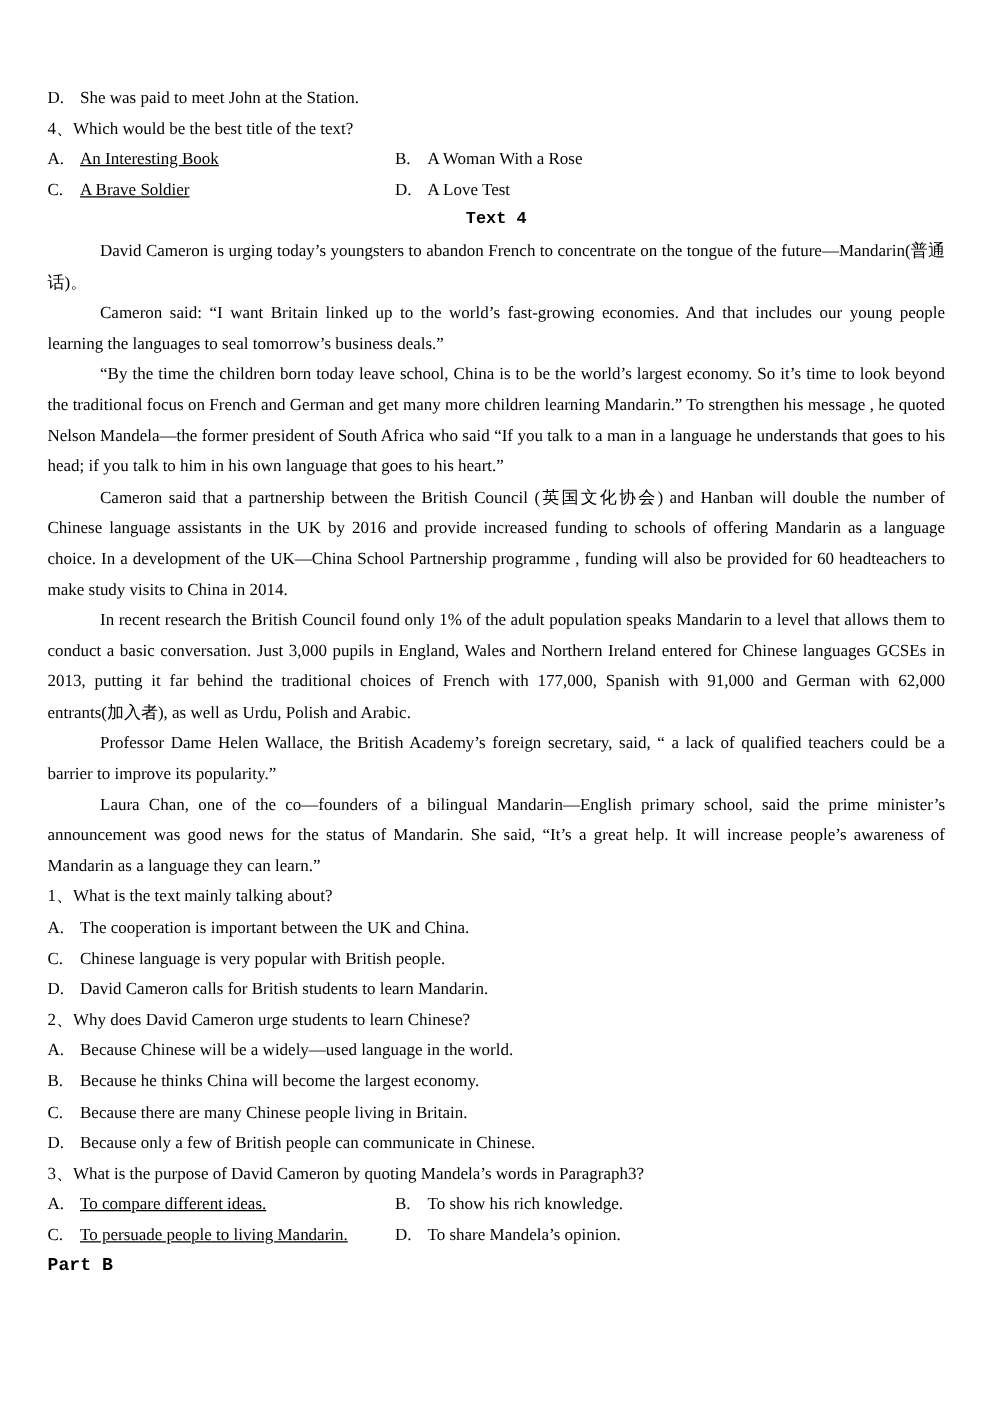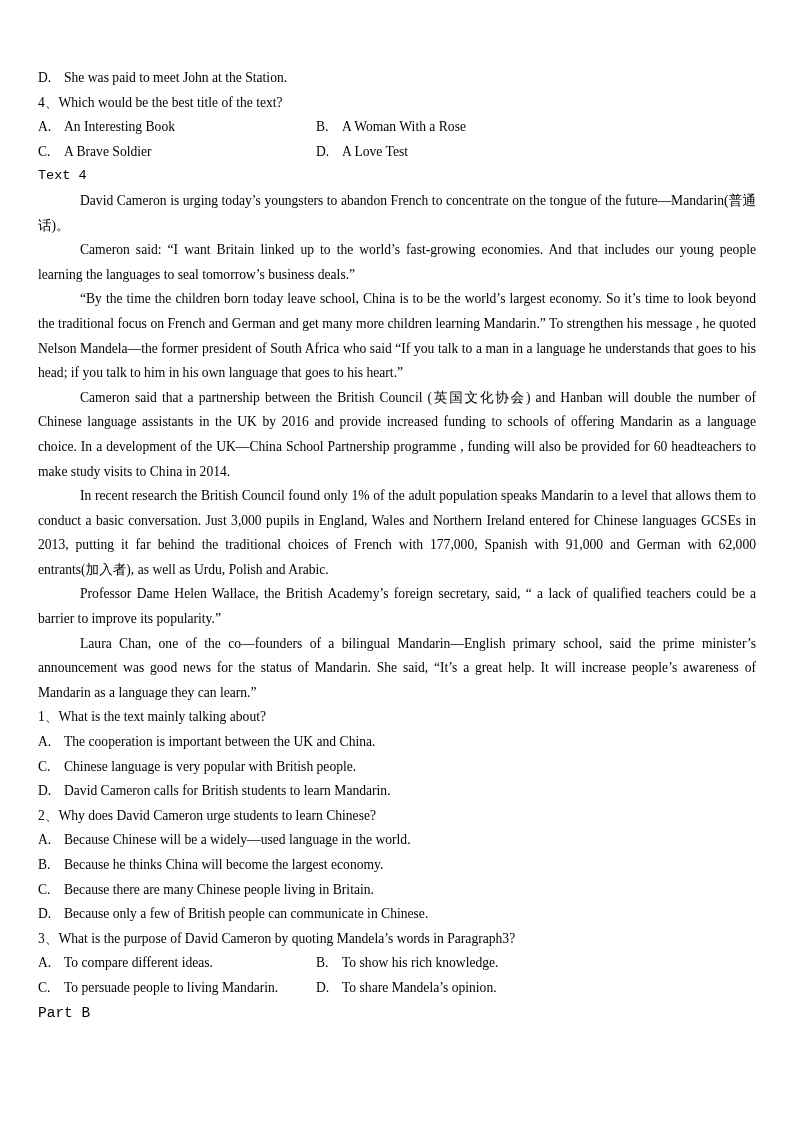--- a/index.html
+++ b/index.html
@@ -27,33 +27,36 @@
   .opt-label {
     display: inline-block;
     min-width: 26px;
   }
   .opt-row {
     display: flex;
   }
   .opt-row .opt-col:first-child {
     width: 278px;
     flex-shrink: 0;
+    text-decoration: underline;
   }
   .para {
     margin: 0;
     text-align: justify;
     text-indent: 42px;
   }
   .section-title {
+    text-align: center;
     font-family: "Liberation Mono", "DejaVu Sans Mono", monospace;
     font-size: 13.5px;
+    font-weight: bold;
   }
   .part-label {
     font-family: "Liberation Mono", "DejaVu Sans Mono", monospace;
-    font-weight: normal;
+    font-weight: bold;
     font-size: 14.5px;
   }
 </style>
 </head>
 <body>
 
 <div class="page">
 
   <div class="opt-line">
     <span class="opt-label">D.</span><span>She was paid to meet John at the Station.</span>

